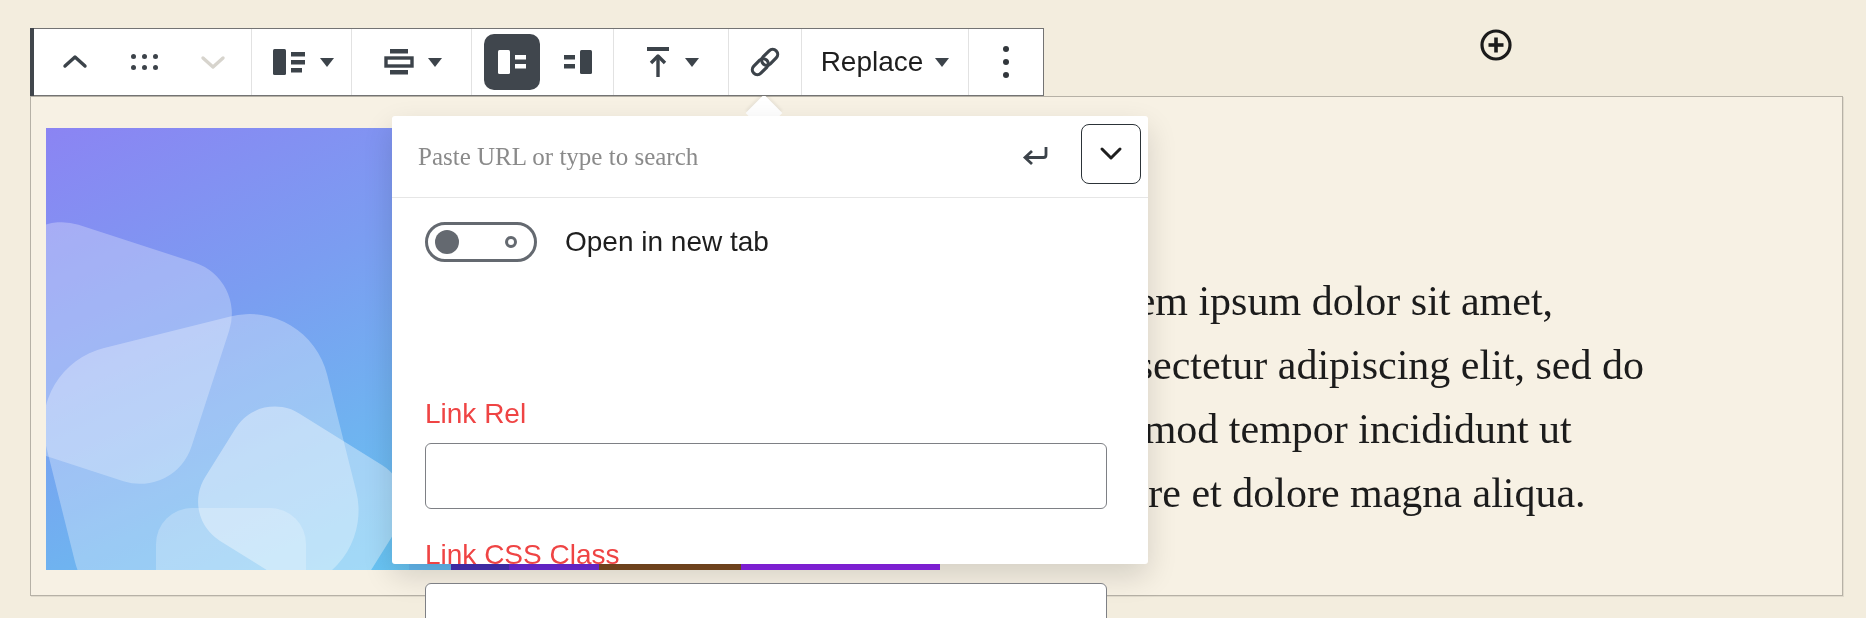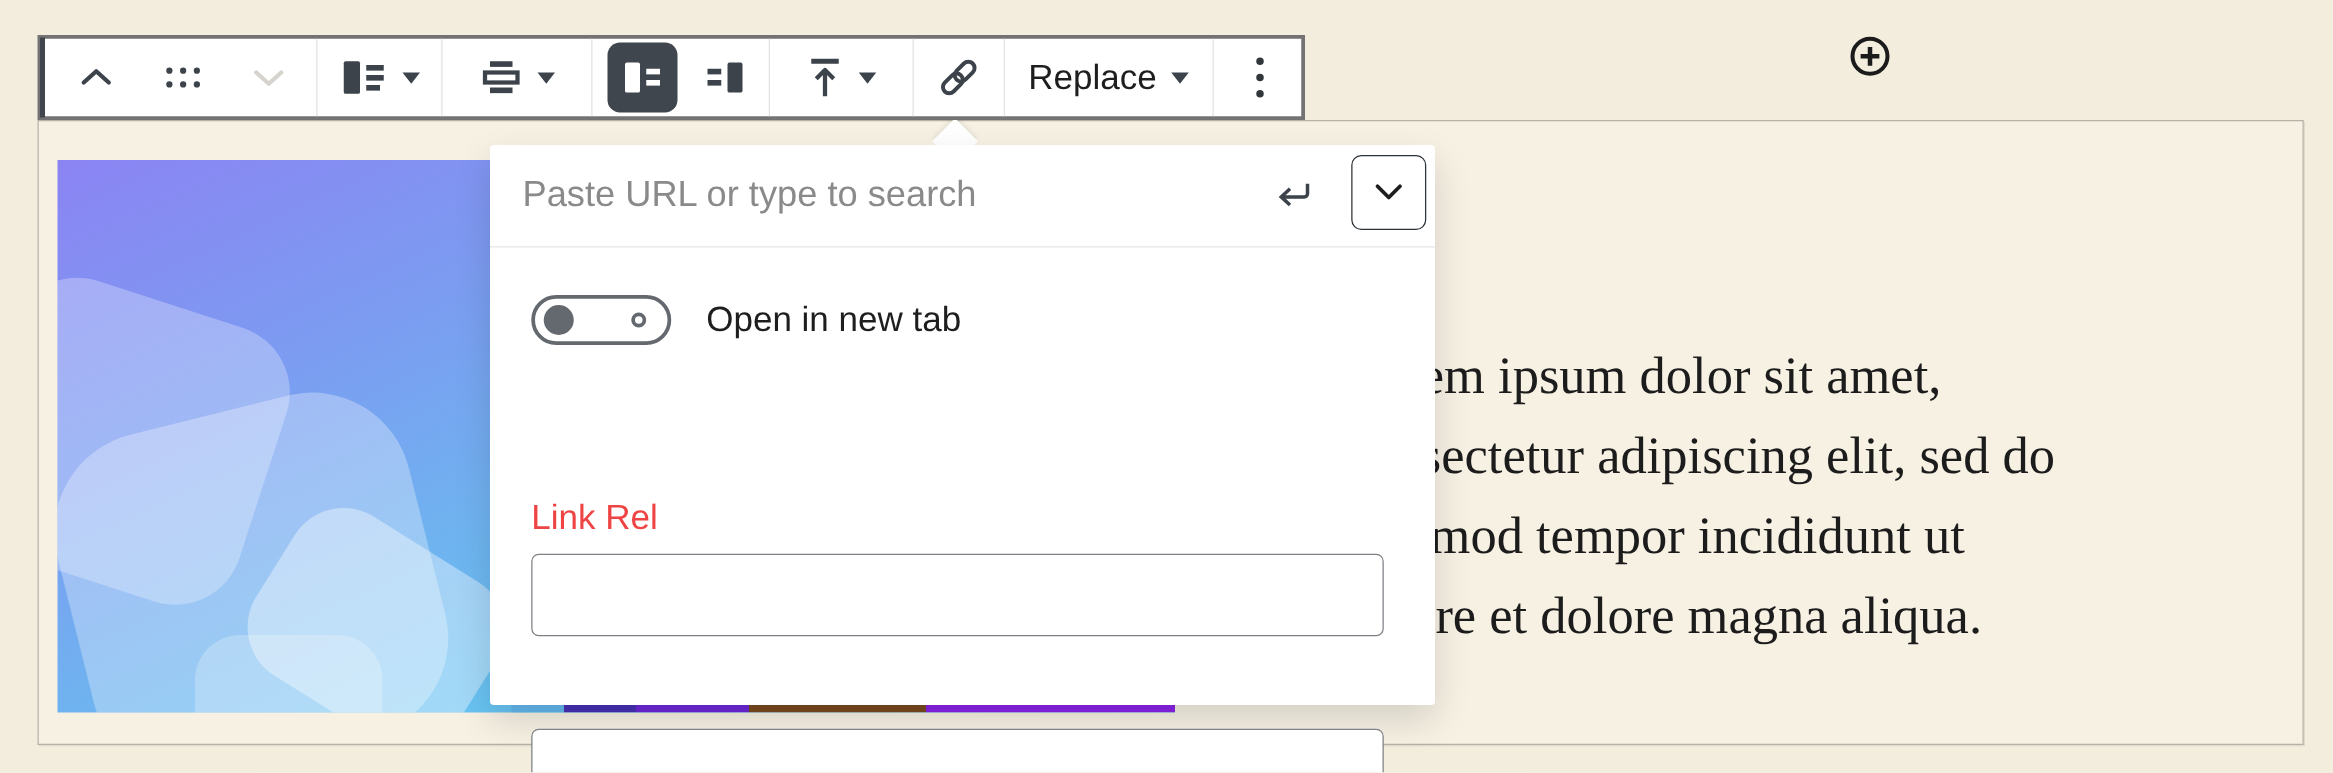--- a/index.html
+++ b/index.html
@@ -21,46 +21,46 @@
   .b5{left:790px;top:200px;width:150px;height:130px;border-radius:40px;transform:rotate(18deg);background:rgba(255,255,255,.34);}
   .b6{left:830px;top:30px;width:130px;height:180px;border-radius:44px;transform:rotate(40deg);background:rgba(255,255,255,.18);}
   .b7{left:110px;top:380px;width:150px;height:110px;border-radius:36px;background:rgba(255,255,255,.24);}
   .strip{position:absolute;left:363px;right:0;bottom:0;height:14px;
          background:linear-gradient(90deg,#63b8ef 0 42px,#4630b5 42px 100px,#6d28d9 100px 190px,#7a4a21 190px 332px,#8b23e9 332px 100%);}
   
   .lorem{position:absolute;left:1045px;top:172px;font-family:"Liberation Serif",serif;
          font-size:42px;line-height:64px;color:#1c1c1c;white-space:nowrap;z-index:2;}
   
   .toolbar{position:absolute;left:30px;top:28px;width:1014px;height:68px;background:#fff;
-           border:3px solid #737373;box-sizing:border-box;z-index:10;}
+           border:1px solid #737373;box-sizing:border-box;z-index:10;}
   .toolbar::before{content:"";position:absolute;left:-1px;top:-1px;bottom:-1px;width:4px;background:#41464c;}
   .tseg{position:absolute;top:0;height:100%;display:flex;align-items:center;justify-content:center;border-left:1px solid #e2e2e2;box-sizing:border-box;}
   .tseg.first{border-left:none;}
   .tbtn{display:flex;align-items:center;justify-content:center;height:100%;cursor:pointer;}
   .caret{width:0;height:0;border-left:7px solid transparent;border-right:7px solid transparent;border-top:9px solid #3c434a;margin-left:12px;}
   .dots3{display:flex;flex-direction:column;gap:7px;}
   .dots3 i{width:6px;height:6px;border-radius:50%;background:#32373c;}
   .drag{display:grid;grid-template-columns:repeat(3,5px);grid-template-rows:repeat(2,5px);gap:6px;}
   .drag i{width:5px;height:5px;border-radius:50%;background:#3c434a;}
   .selbtn{width:56px;height:56px;background:#40464d;border-radius:10px;display:flex;align-items:center;justify-content:center;margin:0 10px 0 12px;}
   .replace{font-size:28px;color:#1e1e1e;}
   
   .notch{position:absolute;left:751px;top:100px;width:26px;height:26px;background:#fff;transform:rotate(45deg);
          box-shadow:-2px -2px 3px rgba(0,0,0,.06);z-index:5;}
   
   .popover{position:absolute;left:392px;top:116px;width:756px;height:448px;background:#fff;border-radius:3px;
            box-shadow:0 12px 30px rgba(0,0,0,.14);z-index:6;box-sizing:border-box;}
   .urlrow{position:absolute;left:0;top:0;right:0;height:81px;border-bottom:1px solid #e6e6e6;display:flex;align-items:center;}
   .url-input{border:none;outline:none;background:transparent;margin-left:24px;width:560px;
-             font-size:29px;font-family:Liberation Sans, sans-serif;color:#1e1e1e;}
+             font-size:25px;font-family:Liberation Serif, serif;color:#1e1e1e;}
   .url-input::placeholder{color:#8a8a8a;}
   .enter-ic{position:absolute;left:624px;top:24px;}
   .expand-btn{position:absolute;left:689px;top:8px;width:60px;height:60px;border:1.5px solid #2c3338;border-radius:8px;
               background:#fff;display:flex;align-items:center;justify-content:center;cursor:pointer;box-sizing:border-box;}
-  .togglerow{position:absolute;left:33px;top:120px;display:flex;align-items:center;}
+  .togglerow{position:absolute;left:33px;top:106px;display:flex;align-items:center;}
   .toggle{width:112px;height:40px;border:3px solid #646970;border-radius:22px;position:relative;box-sizing:border-box;background:#fff;cursor:pointer;}
   .toggle .thumb{position:absolute;left:7px;top:5px;width:24px;height:24px;border-radius:50%;background:#646970;}
   .toggle .hole{position:absolute;right:17px;top:11px;width:12px;height:12px;border:3px solid #646970;border-radius:50%;box-sizing:border-box;}
   .toggle-label{margin-left:28px;font-size:28px;color:#1e1e1e;}
   .field-label{position:absolute;left:33px;font-size:28px;color:#ef4444;}
   .field-input{position:absolute;left:33px;width:682px;height:66px;border:1.5px solid #7e8085;border-radius:6px;
                box-sizing:border-box;font-size:26px;padding:0 16px;font-family:"Liberation Sans",sans-serif;outline:none;background:#fff;}
   
   .inserter{position:absolute;left:1477px;top:26px;width:38px;height:38px;cursor:pointer;z-index:4;}
 </style>
@@ -216,20 +216,21 @@
       <div class="toggle">
         <span class="thumb"></span>
         <span class="hole"></span>
       </div>
       <span class="toggle-label">Open in new tab</span>
     </div>
 
     <div class="field-label" style="top:282px;">Link Rel</div>
     <input class="field-input" style="top: 327px;" type="text" value="">
 
+    <div class="field-label" style="top:423px;">Link CSS Class</div>
     <input class="field-input" style="top: 467px;" type="text" value="">
   </div>
 
   <div class="inserter">
     <svg width="38" height="38" viewBox="0 0 38 38">
       <circle cx="19" cy="19" r="14" fill="none" stroke="#1b1b1b" stroke-width="3.2"></circle>
       <line x1="11.5" y1="19" x2="26.5" y2="19" stroke="#1b1b1b" stroke-width="3.6"></line>
       <line x1="19" y1="11.5" x2="19" y2="26.5" stroke="#1b1b1b" stroke-width="3.6"></line>
     </svg>
   </div>

